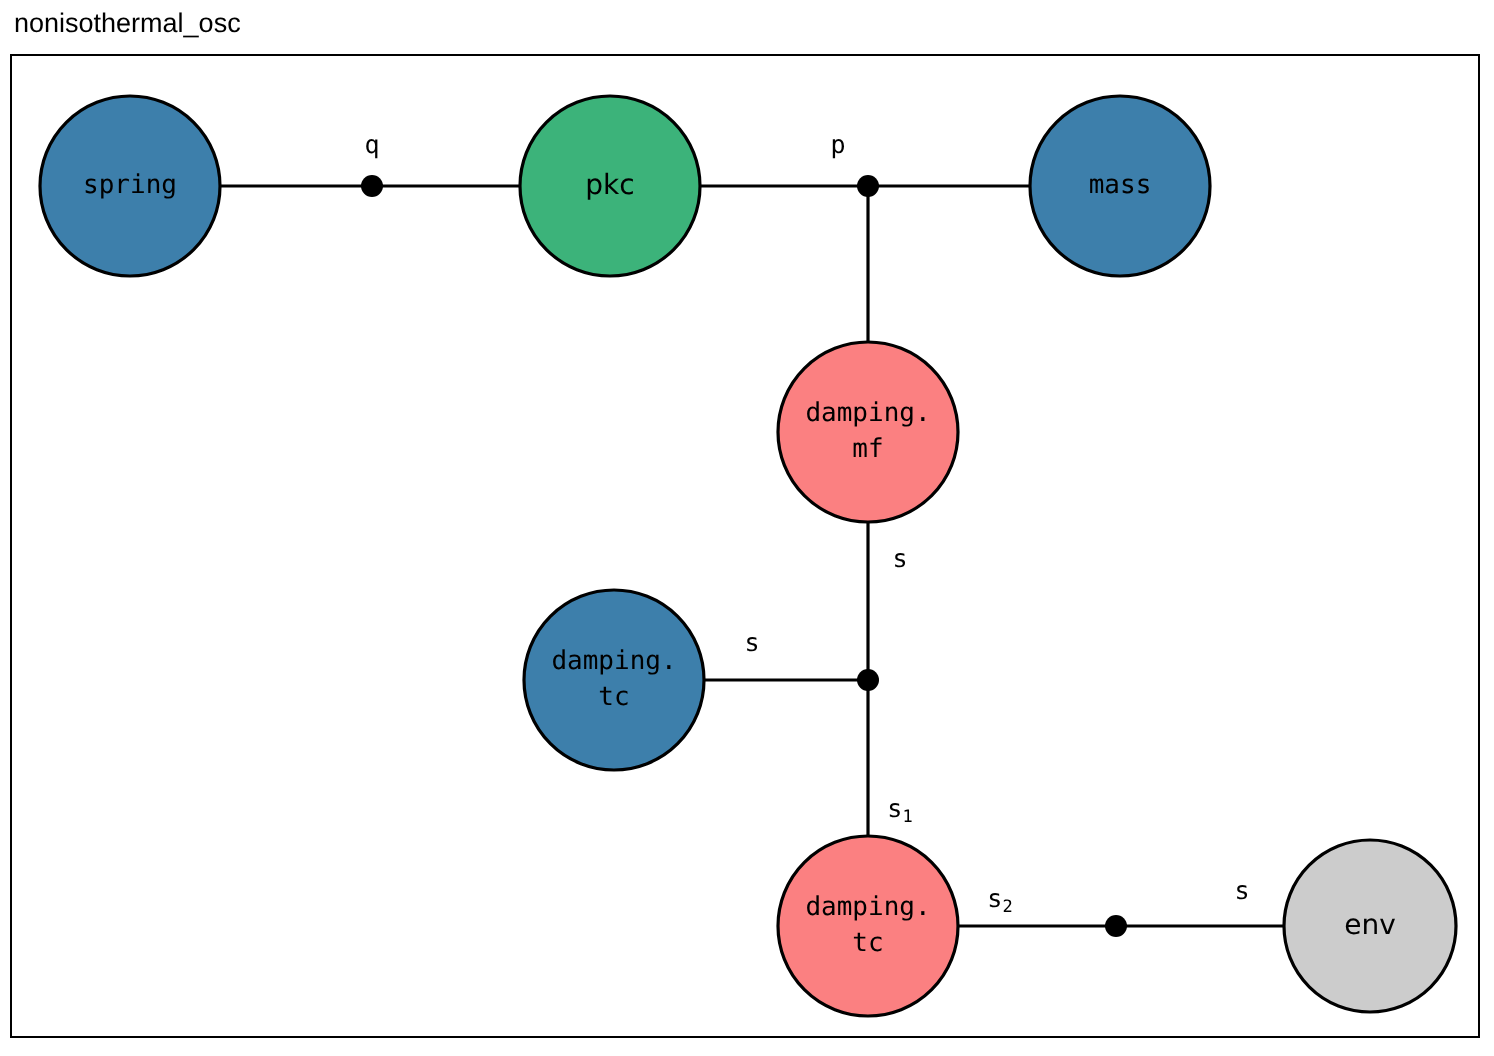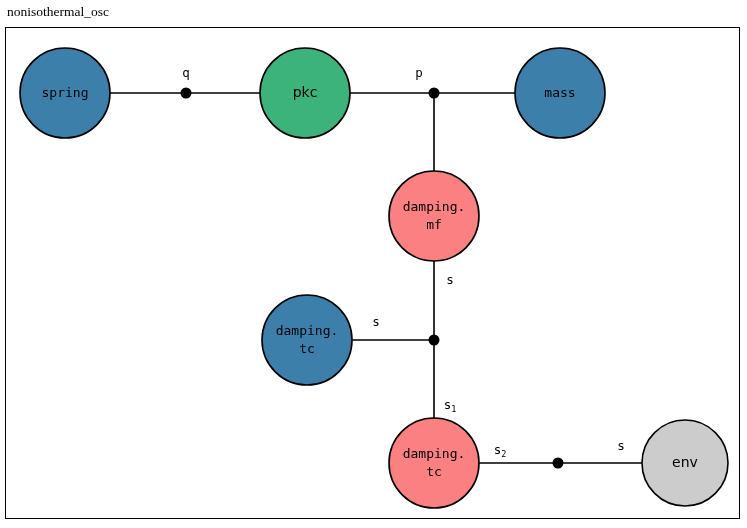--- a/index.html
+++ b/index.html
@@ -15,21 +15,21 @@
     position: relative;
     width: 747px;
     height: 528px;
     background: #ffffff;
     overflow: hidden;
   }
   #title {
     position: absolute;
     left: 7px;
     top: 3px;
-    font-family: Liberation Serif, serif;
+    font-family: Liberation Sans, sans-serif;
     font-size: 13.5px;
     color: #000000;
     letter-spacing: 0px;
     white-space: nowrap;
     line-height: 18px;
   }
   #frame {
     position: absolute;
     left: 5px;
     top: 27px;

